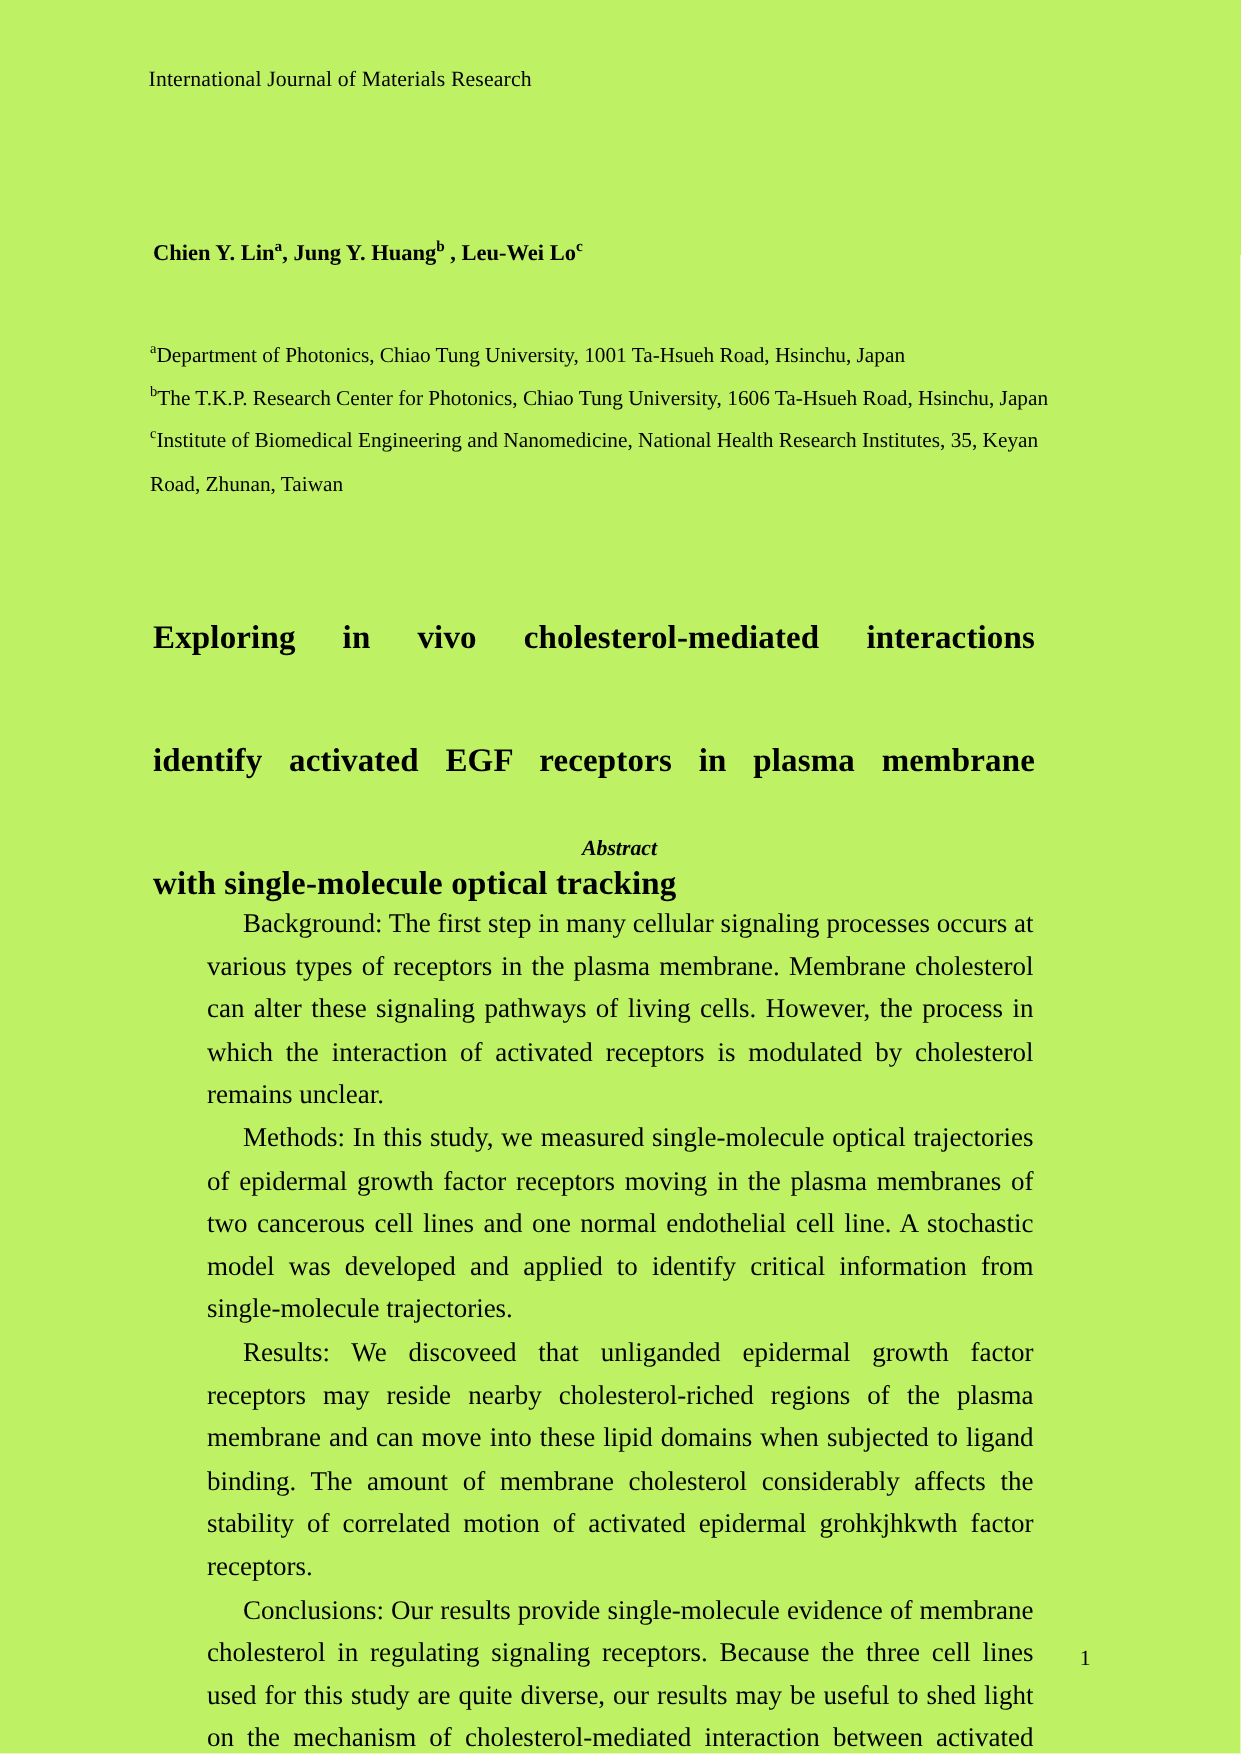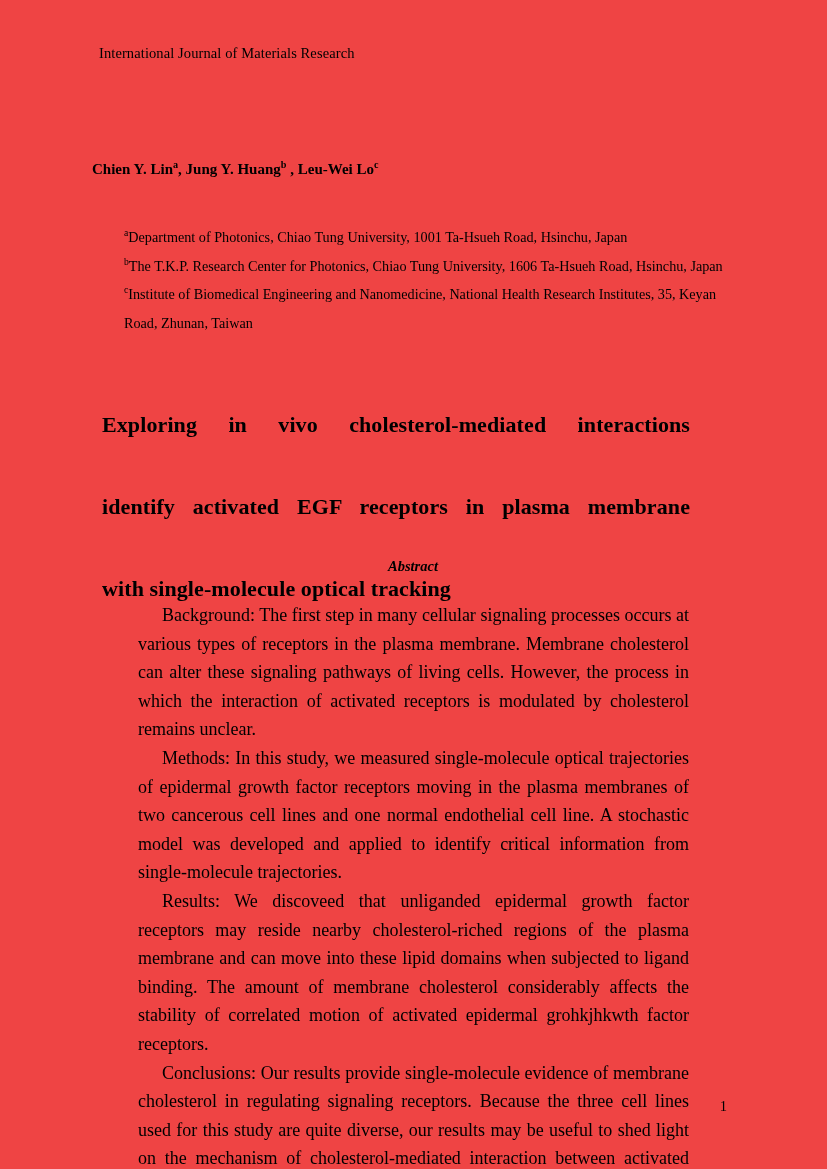--- a/index.html
+++ b/index.html
@@ -10,40 +10,40 @@
   }
   body {
     font-family: "Liberation Serif", "DejaVu Serif", serif;
     color: #000000;
   }
 
   .page {
     position: relative;
     width: 827px;
     height: 1169px;
-    background: #ef4444;
+    background: #bef264;
     overflow: hidden;
     box-sizing: border-box;
   }
 
   
   .running-head {
     position: absolute;
     left: 99px;
     top: 44px;
     font-size: 14.5px;
     line-height: 1.3;
     letter-spacing: 0.1px;
     white-space: nowrap;
   }
 
   
   .authors {
     position: absolute;
-    left: 92px;
+    left: 102px;
     top: 160px;
     font-size: 15px;
     font-weight: bold;
     line-height: 1.3;
     white-space: nowrap;
   }
   .authors sup {
     font-size: 0.68em;
     vertical-align: super;
     line-height: 0;
@@ -52,21 +52,20 @@
 
   
   .affiliations {
     position: absolute;
     left: 100px;
     top: 223px;
     width: 604px;
     font-size: 14.2px;
     line-height: 28.6px;
     text-align: left;
-    margin-left: 24px;
   }
   .affiliations p {
     margin: 0;
   }
   .affiliations sup {
     font-size: 0.68em;
     vertical-align: super;
     line-height: 0;
   }
 

